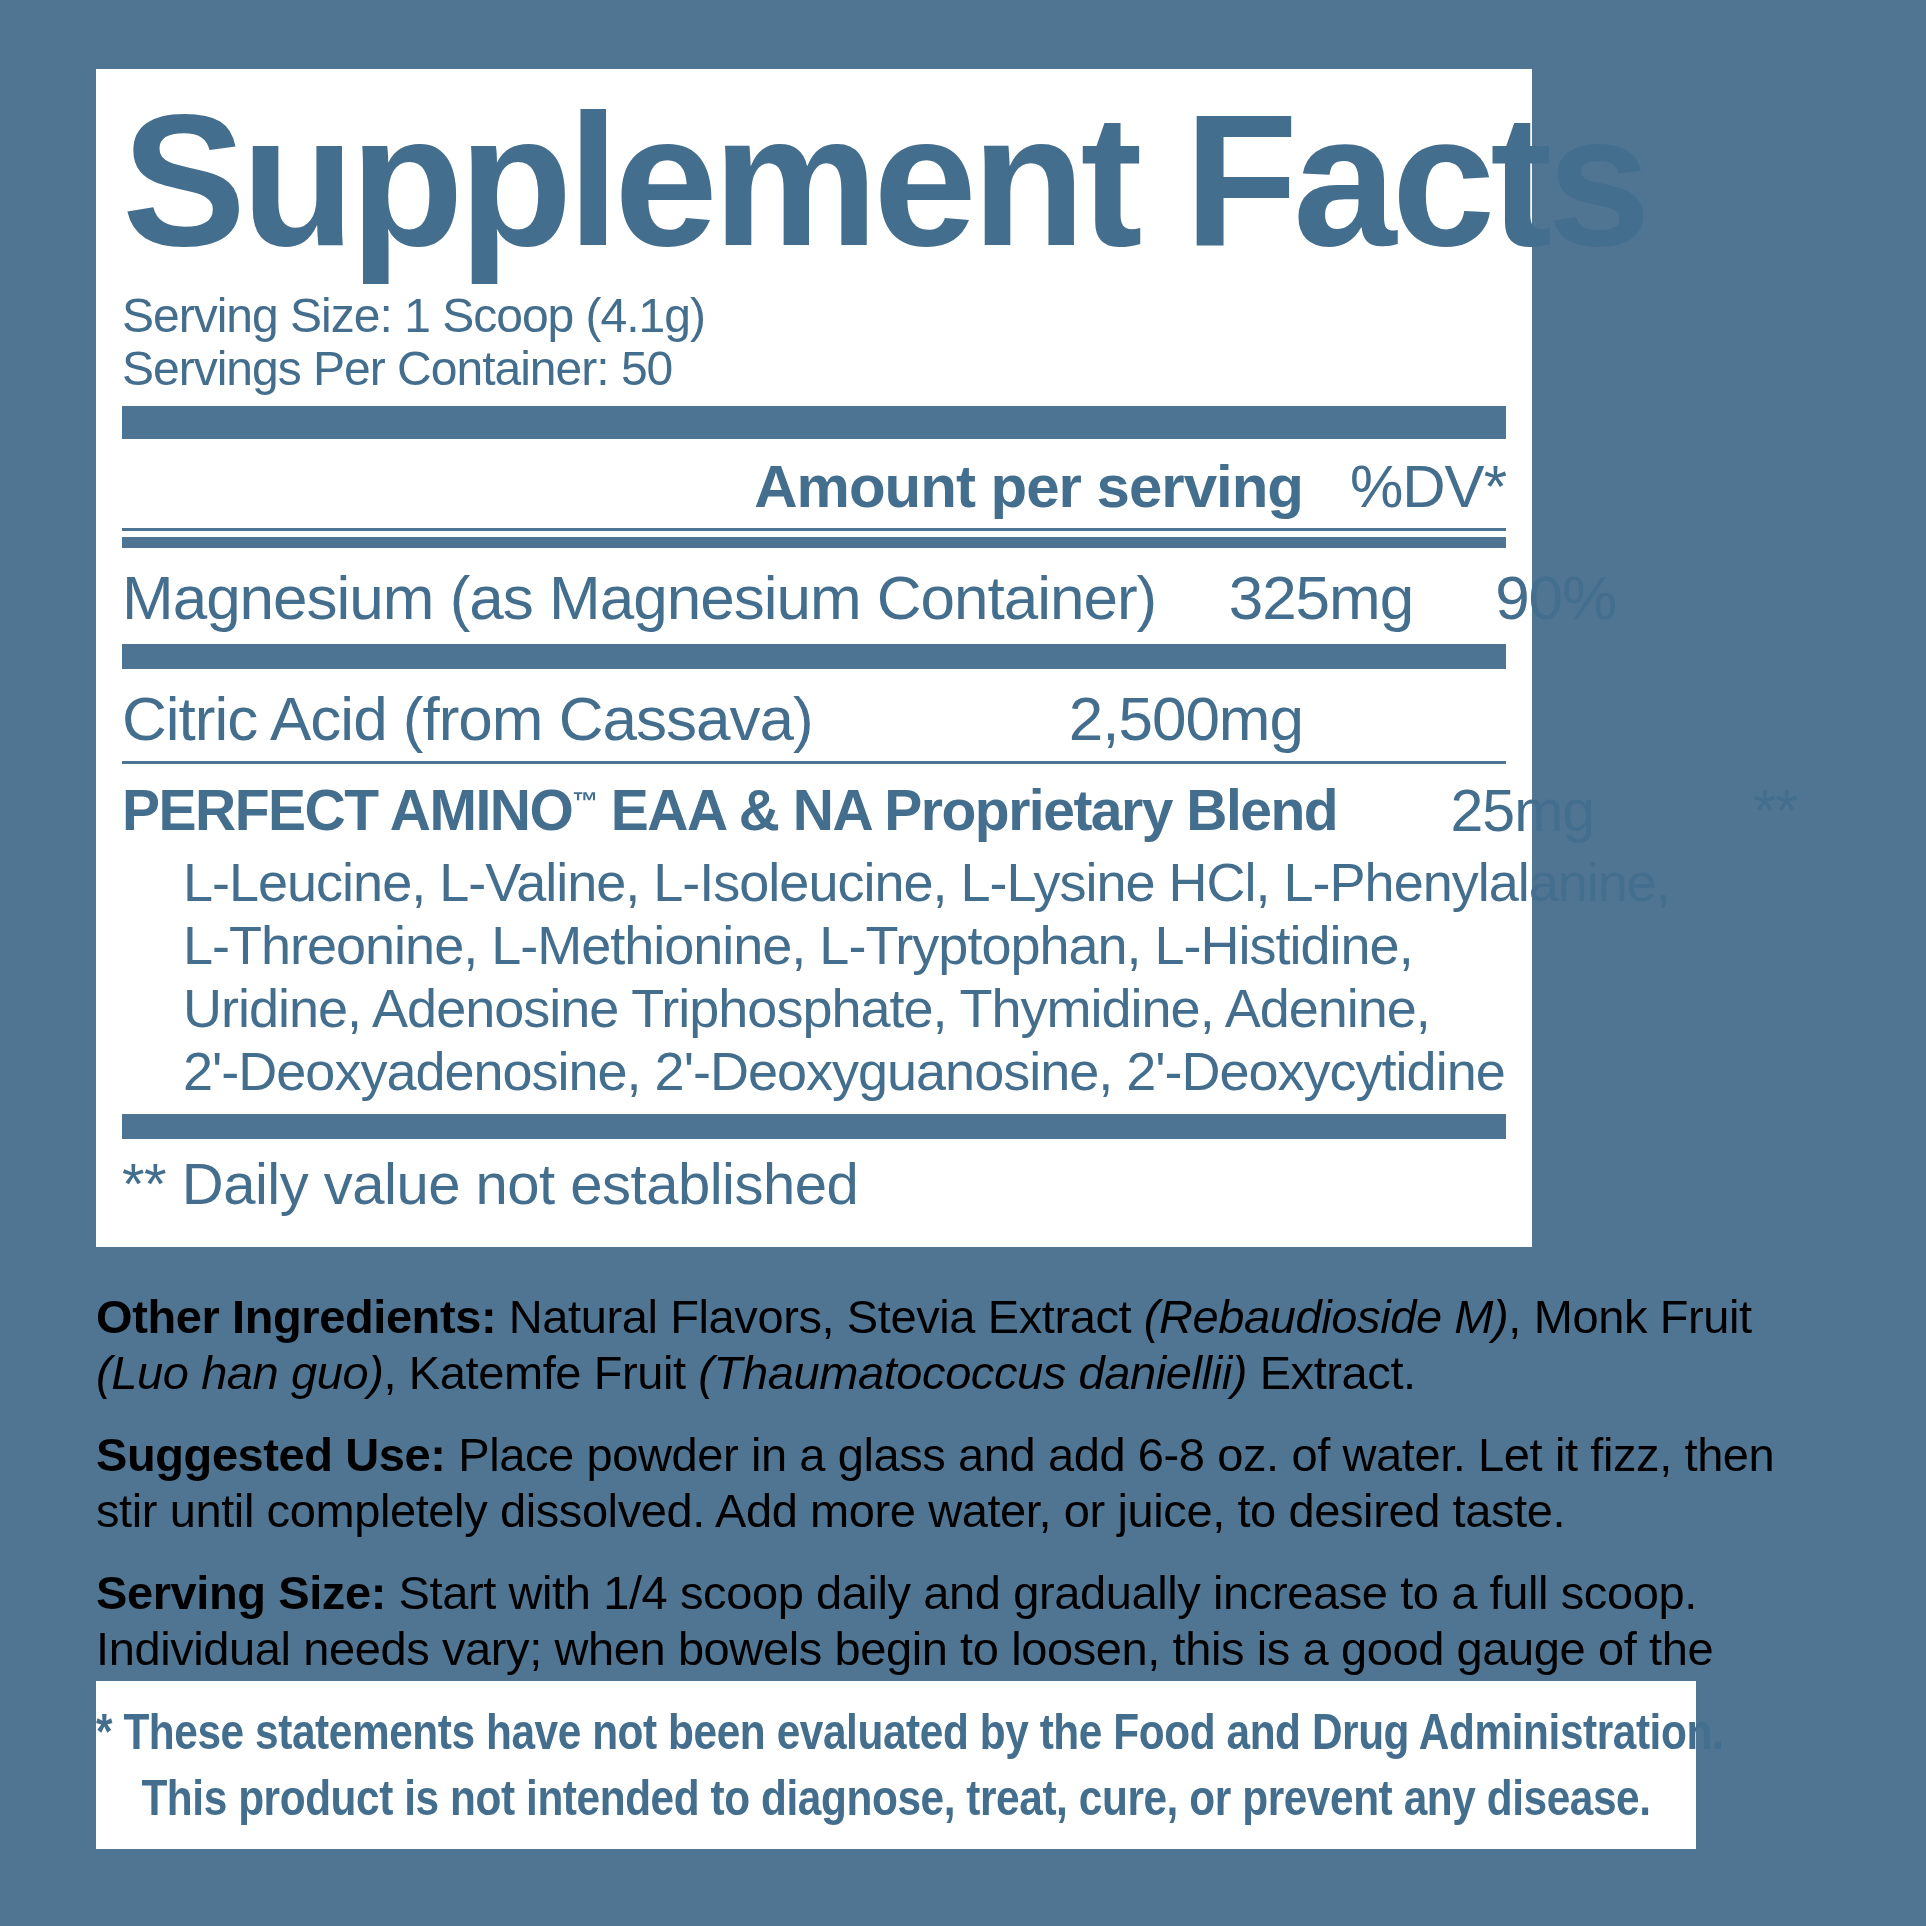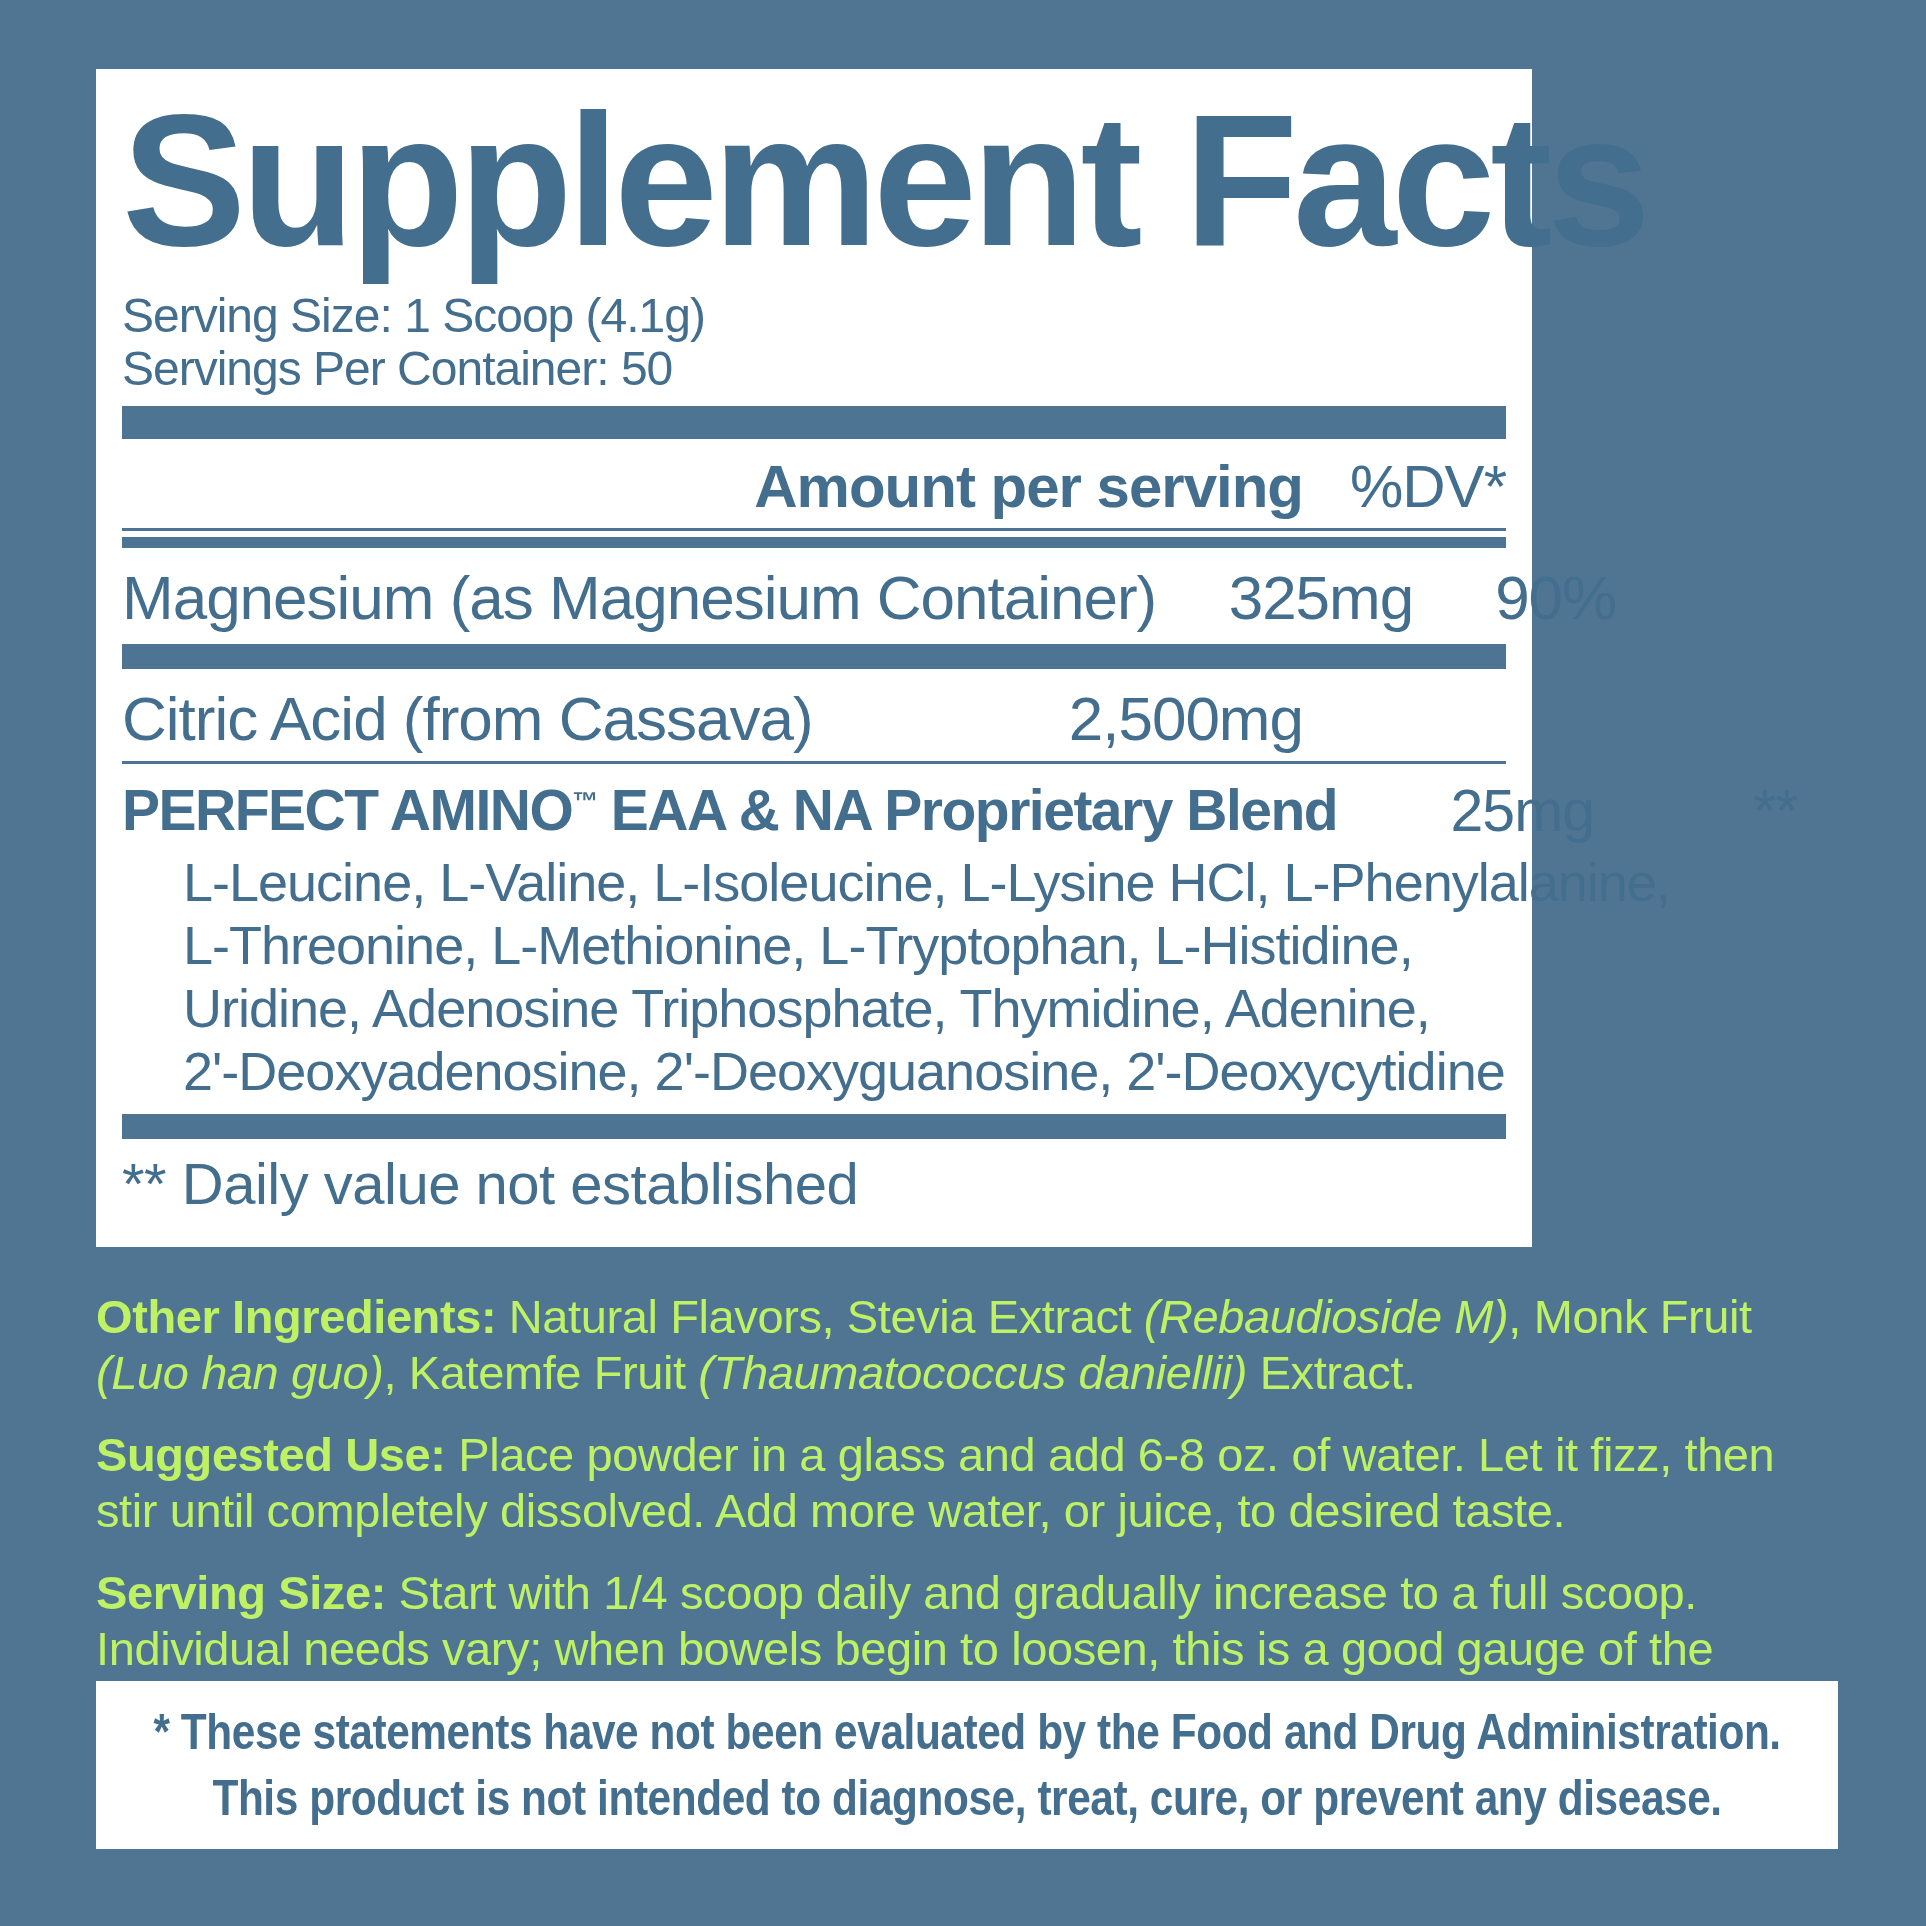--- a/index.html
+++ b/index.html
@@ -30,27 +30,27 @@
   .row-name{flex:1;white-space:nowrap;}
   .bar-sep{height:25px;margin-top:11px;}
   .blend-hdr{display:flex;align-items:flex-start;margin-top:13px;font-size:59px;letter-spacing:-1px;}
   .blend-name{font-weight:700;letter-spacing:-1.5px;white-space:nowrap;font-size:57px;}
   .blend-name sup{font-size:0.45em;vertical-align:super;line-height:0;}
   .blend-amt{font-weight:400;}
   .blend-ingredients{margin-top:6px;padding-left:61px;font-size:54px;line-height:63px;letter-spacing:-1px;white-space:nowrap;}
   .footnotes{margin-top:12px;font-size:58px;line-height:66px;letter-spacing:-0.5px;}
   .info-section{
     position:absolute;left:96px;top:1289px;width:1750px;
-    color:#bef264;font-size:47px;line-height:56px;letter-spacing:-0.4px;
+    color:#000000;font-size:47px;line-height:56px;letter-spacing:-0.4px;
   }
   .info-section p{margin:0 0 26px 0;}
   .info-lead{font-weight:700;}
   .it{font-style:italic;}
   .fda-box{
-    position:absolute;left:96px;top:1681px;width:1742px;height:168px;
+    position:absolute;left:96px;top:1681px;width:1600px;height:168px;
     background:#ffffff;display:flex;align-items:center;justify-content:center;
   }
   .fda-text{
     width:118%;transform:scaleX(0.8475);transform-origin:center center;
     text-align:center;font-weight:700;font-size:50px;line-height:66px;
     color:#446e8e;letter-spacing:-0.5px;white-space:nowrap;
   }
 </style>
 </head>
 <body>

